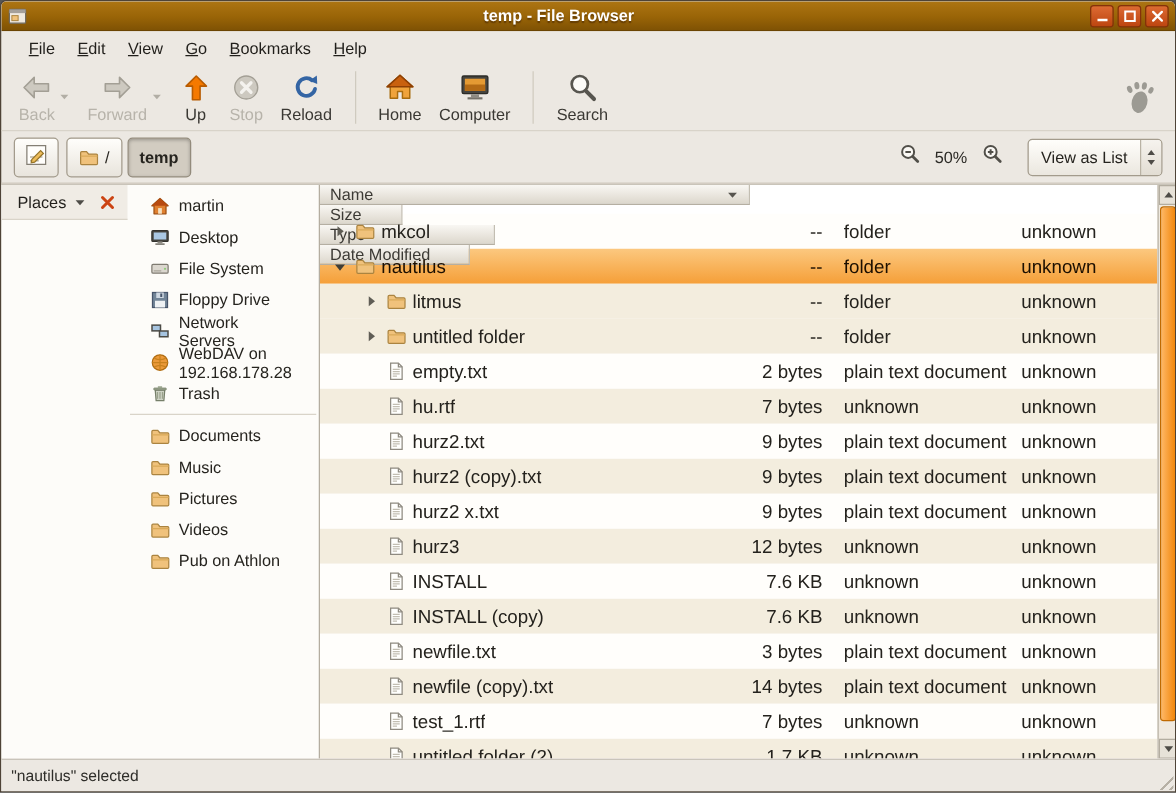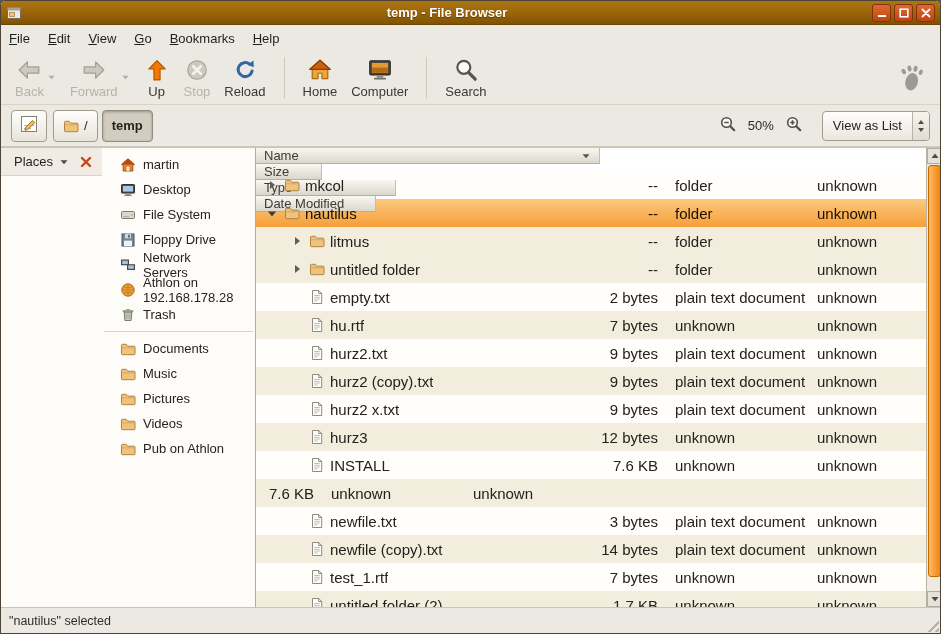--- a/index.html
+++ b/index.html
@@ -21,21 +21,21 @@
   .title-app-icon{ width:16px;height:16px; display:flex; align-items:center; }
   .title-text{ flex:1; text-align:center; color:#fff; font-weight:bold; font-size:13px;
     text-shadow:0 1px 1px rgba(60,30,0,.55); }
   .win-buttons{ display:flex; gap:3px; }
   .win-btn{
     width:19px; height:18px; border:1px solid #86300a; border-radius:3px;
     background:linear-gradient(180deg,#dd6a33,#bd4510);
     display:flex; align-items:center; justify-content:center; cursor:default;
   }
   
-  .menubar{ height:26px; flex:0 0 26px; display:flex; align-items:center; padding:0 0; gap:2px; }
+  .menubar{ height:26px; flex:0 0 26px; display:flex; align-items:center; padding:0 14px; gap:2px; }
   .menu-item{ padding:4px 8px; font-size:13px; color:#211f1b; }
   
   .toolbar{ height:54px; flex:0 0 54px; display:flex; align-items:center; padding:0 8px;
     border-bottom:1px solid #d8d3c9; }
   .tb-items{ display:flex; align-items:center; gap:2px; height:100%; }
   .tb-btn{ display:flex; align-items:center; padding:2px 6px; }
   .tb-stack{ display:flex; flex-direction:column; align-items:center; gap:1px; }
   .tb-label{ font-size:13px; color:#3a3833; }
   .tb-btn.disabled .tb-label{ color:#b7b3aa; }
   .tb-drop{ margin-left:3px; display:flex; align-items:center; }
@@ -408,21 +408,21 @@
             </span>
             <span>Network Servers</span>
           </div>
           <div class="side-item">
             <span class="icon" style="display: flex; align-items: center;">
               <svg width="16" height="16" viewBox="0 0 16 16">
                 <circle cx="8" cy="8" r="6.2" fill="#ec9a3a" stroke="#b06d12"></circle>
                 <path d="M1.8 8h12.4M8 1.8v12.4M3.5 4.5c2.8 1.6 6.2 1.6 9 0M3.5 11.5c2.8-1.6 6.2-1.6 9 0" fill="none" stroke="#c9821e"></path>
               </svg>
             </span>
-            <span>Athlon on 192.168.178.28</span>
+            <span>WebDAV on 192.168.178.28</span>
           </div>
           <div class="side-item">
             <span class="icon" style="display: flex; align-items: center;">
               <svg width="16" height="16" viewBox="0 0 16 16">
                 <path d="M4.2 5h7.6l-.7 8.5H4.9z" fill="#cfd3c6" stroke="#767f6a"></path>
                 <rect x="3" y="3.4" width="10" height="1.6" rx="0.5" fill="#9ba58e" stroke="#767f6a" stroke-width="0.6"></rect>
                 <rect x="6.3" y="2" width="3.4" height="1.6" fill="#9ba58e"></rect>
                 <path d="M6 6.5v5.5M8 6.5v5.5M10 6.5v5.5" stroke="#9aa28c"></path>
               </svg>
             </span>
@@ -691,20 +691,32 @@
                     <path d="M5.2 6.5h5.6M5.2 8.3h5.6M5.2 10.1h5.6M5.2 11.9h3.4" stroke="#c2beb2"></path>
                   </svg>
                 </span>
                 <span class="fname">INSTALL</span>
               </div>
               <div class="cell cell-size">7.6 KB</div>
               <div class="cell cell-type">unknown</div>
               <div class="cell cell-date">unknown</div>
             </div>
             <div class="row shade">
+              <div class="cell cell-name">
+                <span class="indent1"></span>
+                <span class="exp"></span>
+                <span class="icon" style="display: flex; align-items: center;">
+                  <svg width="16" height="16" viewBox="0 0 16 16">
+                    <path d="M3.5 1.5h6.2l3 3v10H3.5z" fill="#fffffd" stroke="#8e8a80"></path>
+                    <path d="M9.7 1.5v3h3" fill="none" stroke="#8e8a80"></path>
+                    <path d="M5.2 6.5h5.6M5.2 8.3h5.6M5.2 10.1h5.6M5.2 11.9h3.4" stroke="#c2beb2"></path>
+                  </svg>
+                </span>
+                <span class="fname">INSTALL (copy)</span>
+              </div>
               <div class="cell cell-size">7.6 KB</div>
               <div class="cell cell-type">unknown</div>
               <div class="cell cell-date">unknown</div>
             </div>
             <div class="row">
               <div class="cell cell-name">
                 <span class="indent1"></span>
                 <span class="exp"></span>
                 <span class="icon" style="display: flex; align-items: center;">
                   <svg width="16" height="16" viewBox="0 0 16 16">

